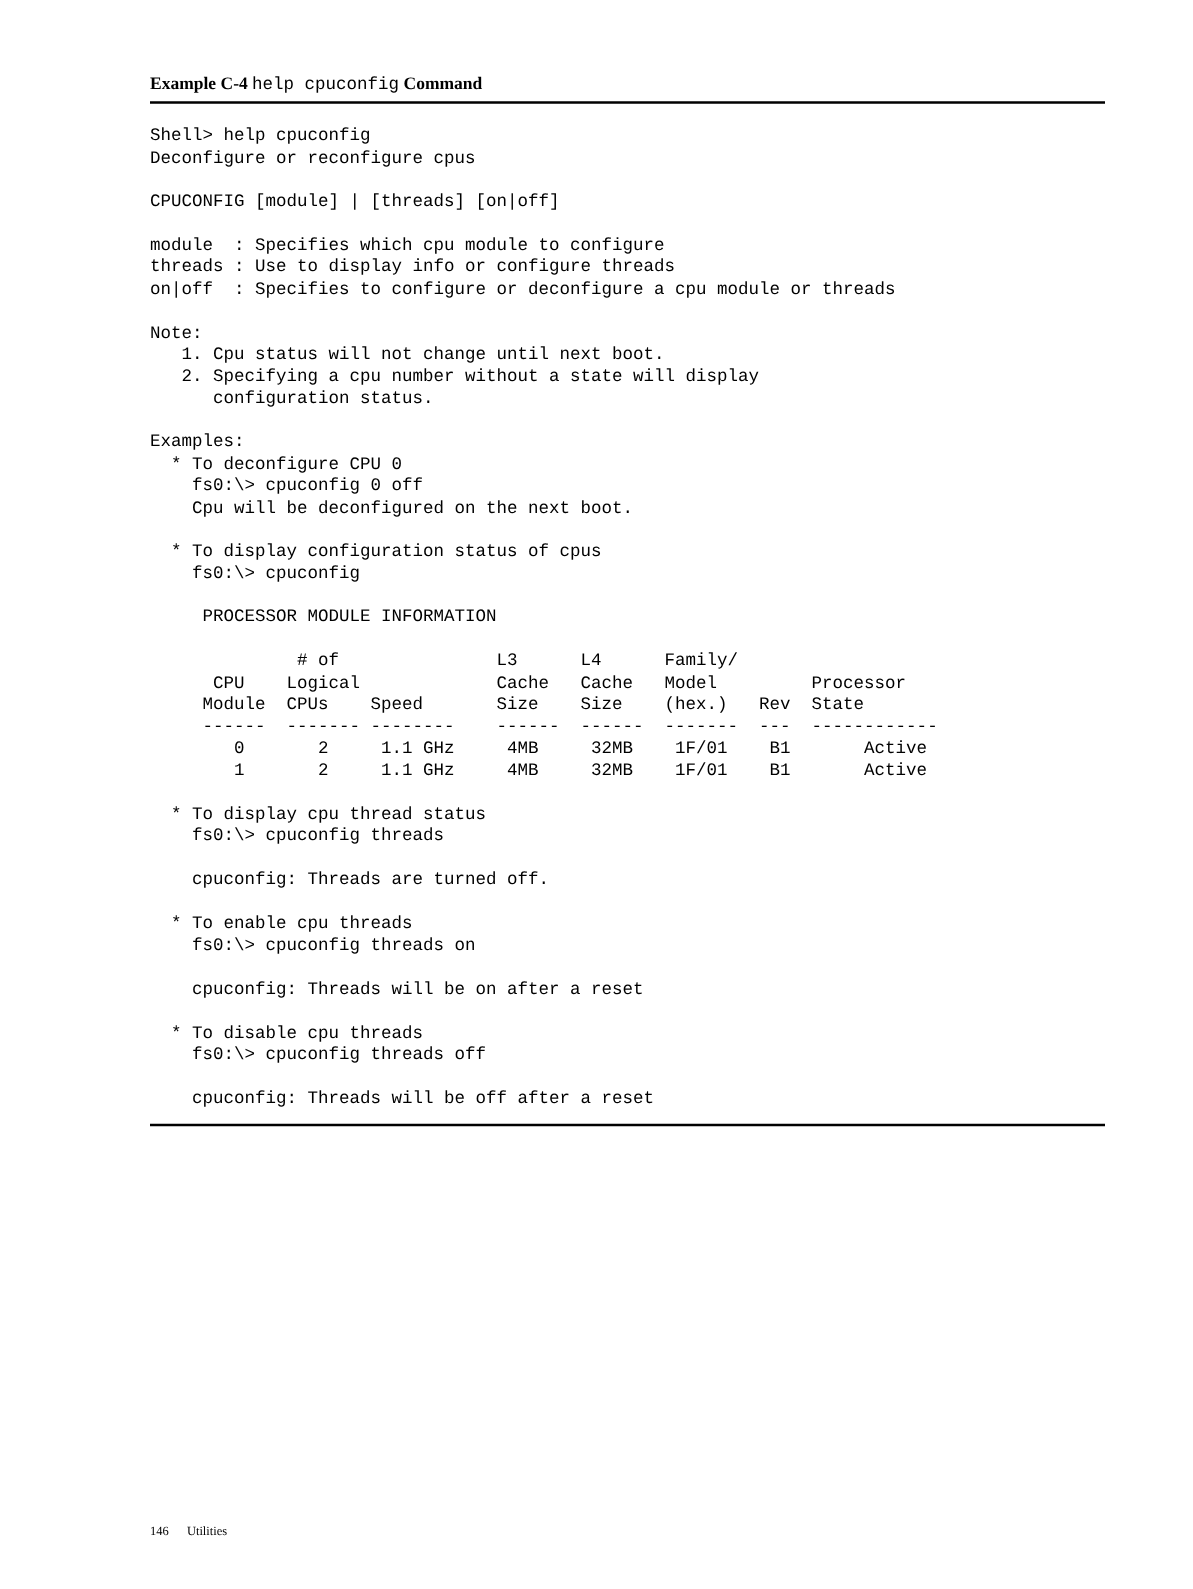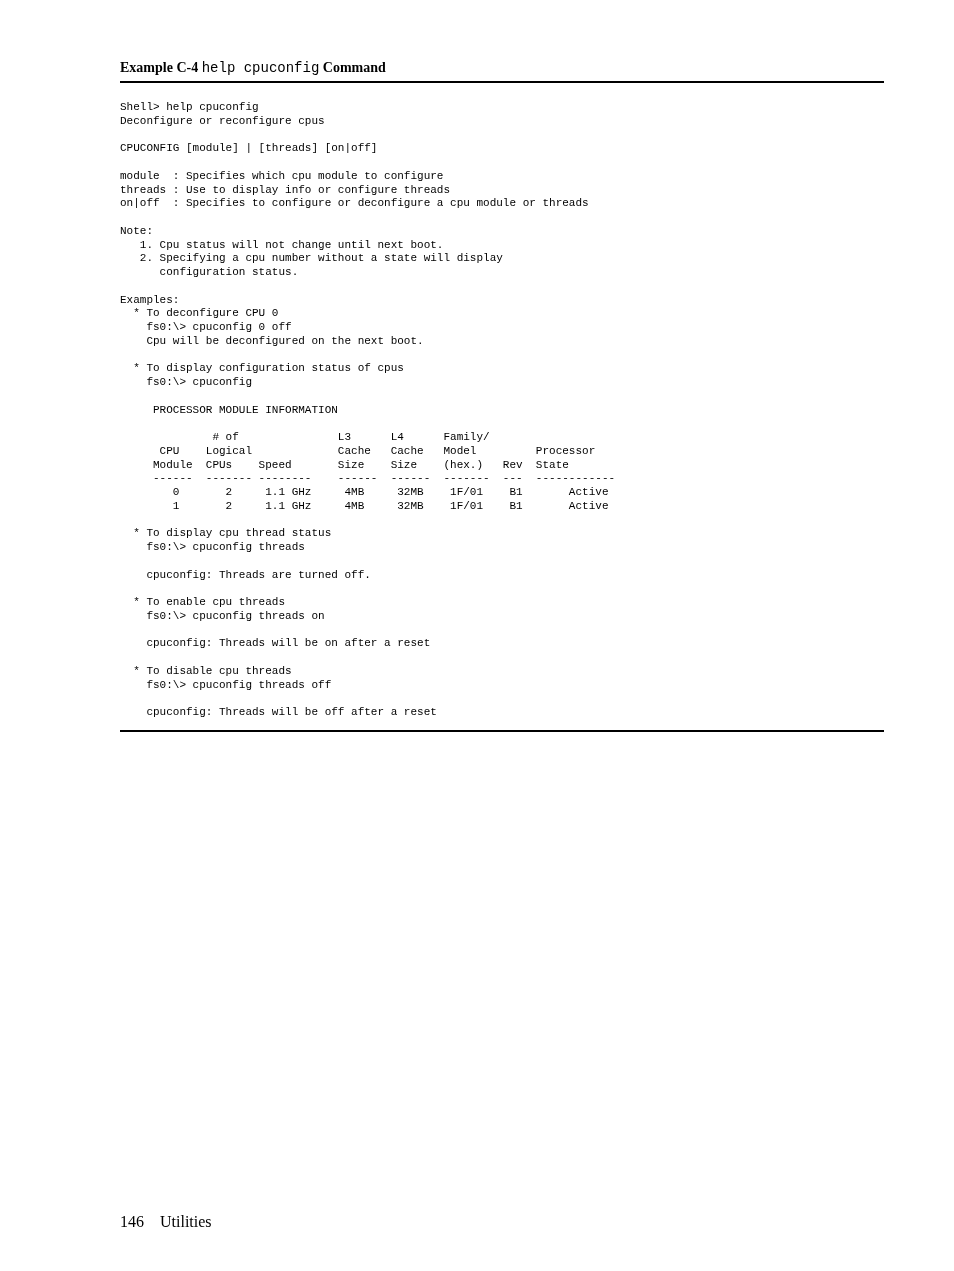--- a/index.html
+++ b/index.html
@@ -20,31 +20,31 @@
     }
     .heading .bold {
       font-weight: bold;
     }
     .heading .mono {
       font-family: "Courier New", Courier, monospace;
       font-weight: normal;
     }
     .codeblock {
       font-family: "Courier New", Courier, monospace;
-      font-size: 11px;
+      font-size: 14px;
       white-space: pre;
       line-height: 1.25;
       border-bottom: 2px solid black;
       padding-bottom: 10px;
     }
     .footer {
       position: absolute;
       bottom: 40px;
       left: 120px;
-      font-size: 16px;
+      font-size: 10px;
     }
     .footer .pagenum {
       margin-right: 12px;
     }
   </style>
 </head>
 <body>
 
 <div class="heading">
   <span class="bold">Example C-4</span>

